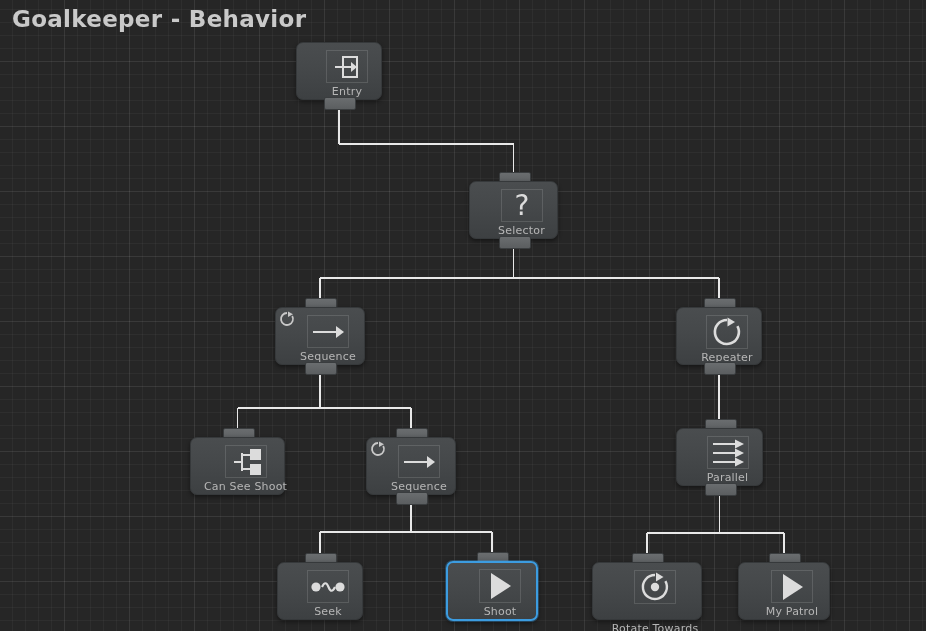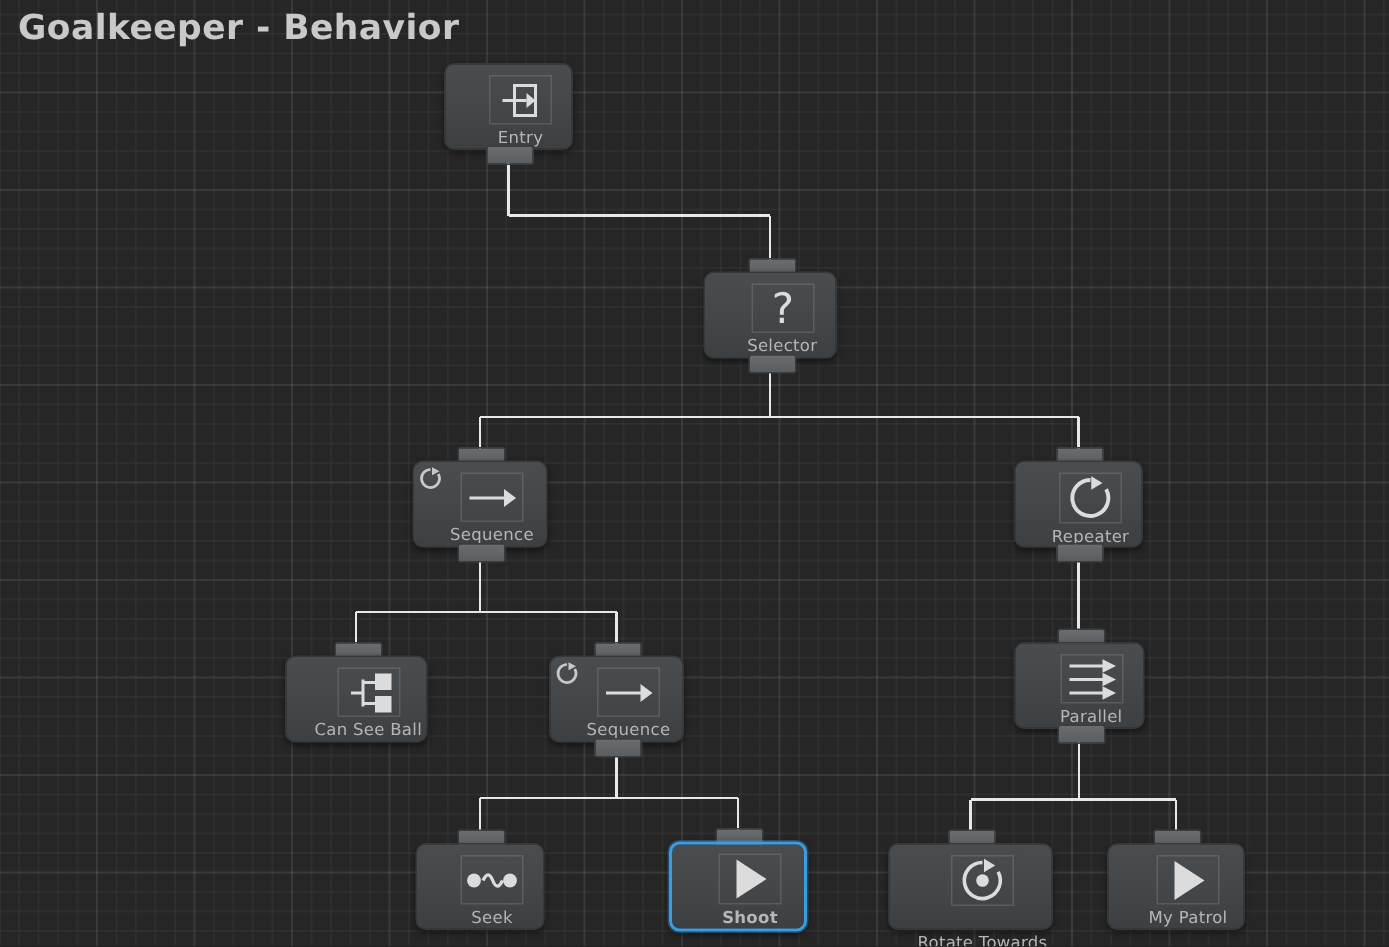--- a/index.html
+++ b/index.html
@@ -71,21 +71,20 @@
     flex-direction: column;
     align-items: center;
     justify-content: flex-start;
     padding-top: 7px;
     padding-left: 16px;
   }
   .node.selected .node-body {
     border: 2px solid #3c9ce0;
     box-shadow: 0 0 0 1px rgba(60,156,224,0.35), 0 2px 5px rgba(0,0,0,0.5);
     padding-top: 6px;
-    font-weight: bold;
   }
 
   
   .port {
     position: absolute;
     width: 30px;
     height: 11px;
     background: linear-gradient(to bottom, #6a6d6f, #5b5e60);
     border: 1px solid #3a3d3f;
     border-radius: 2px;
@@ -224,21 +223,21 @@
       <div class="node" style="left: 190px; top: 428px; width: 95px; height: 76px;">
         <div class="port port-in" style="top: 0px; position: absolute; left: 32.5px; margin-left: 0px;"></div>
         <div class="node-body" style="width: 95px; height: 58px;">
           <div class="icon-frame">
             <svg width="32" height="30" viewBox="0 0 32 30">
               <path d="M4 15 L12 15 M12 6 L12 24 M12 8 L20 8 M12 22 L20 22" fill="none" stroke="#dcdcdc" stroke-width="2"></path>
               <rect x="20" y="2" width="11" height="11" fill="#dcdcdc"></rect>
               <rect x="20" y="17" width="11" height="11" fill="#dcdcdc"></rect>
             </svg>
           </div>
-          <div class="node-label">Can See Ball</div>
+          <div class="node-label">Can See Shoot</div>
         </div>
       </div>
       <div class="node" style="left: 366px; top: 428px; width: 90px; height: 76px;">
         <div class="port port-in" style="top: 0px; position: absolute; left: 30px; margin-left: 0px;"></div>
         <div class="node-body" style="width: 90px; height: 58px;">
           <div class="icon-frame">
             <svg width="34" height="30" viewBox="0 0 34 30">
               <line x1="2" y1="15" x2="26" y2="15" stroke="#dcdcdc" stroke-width="2"></line>
               <path d="M25 9 L33 15 L25 21 Z" fill="#dcdcdc"></path>
             </svg>

